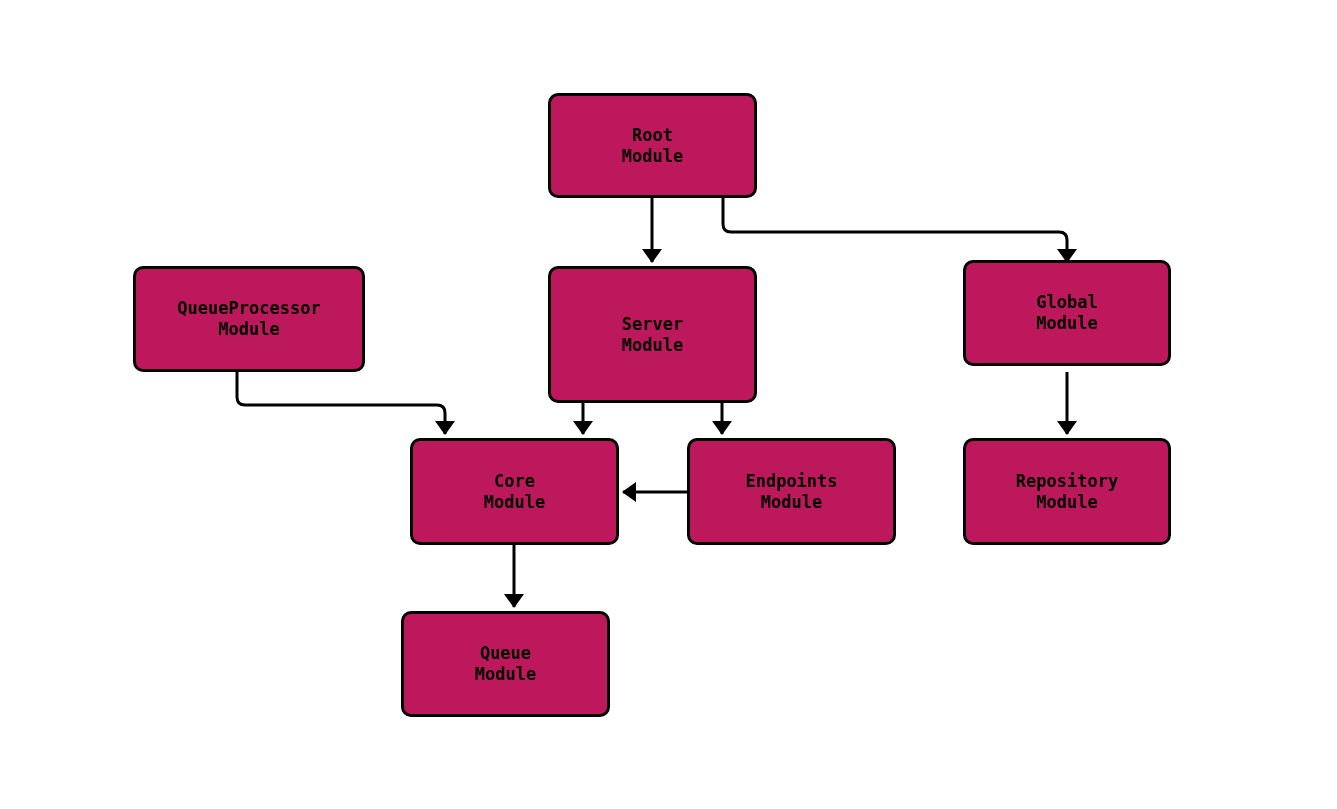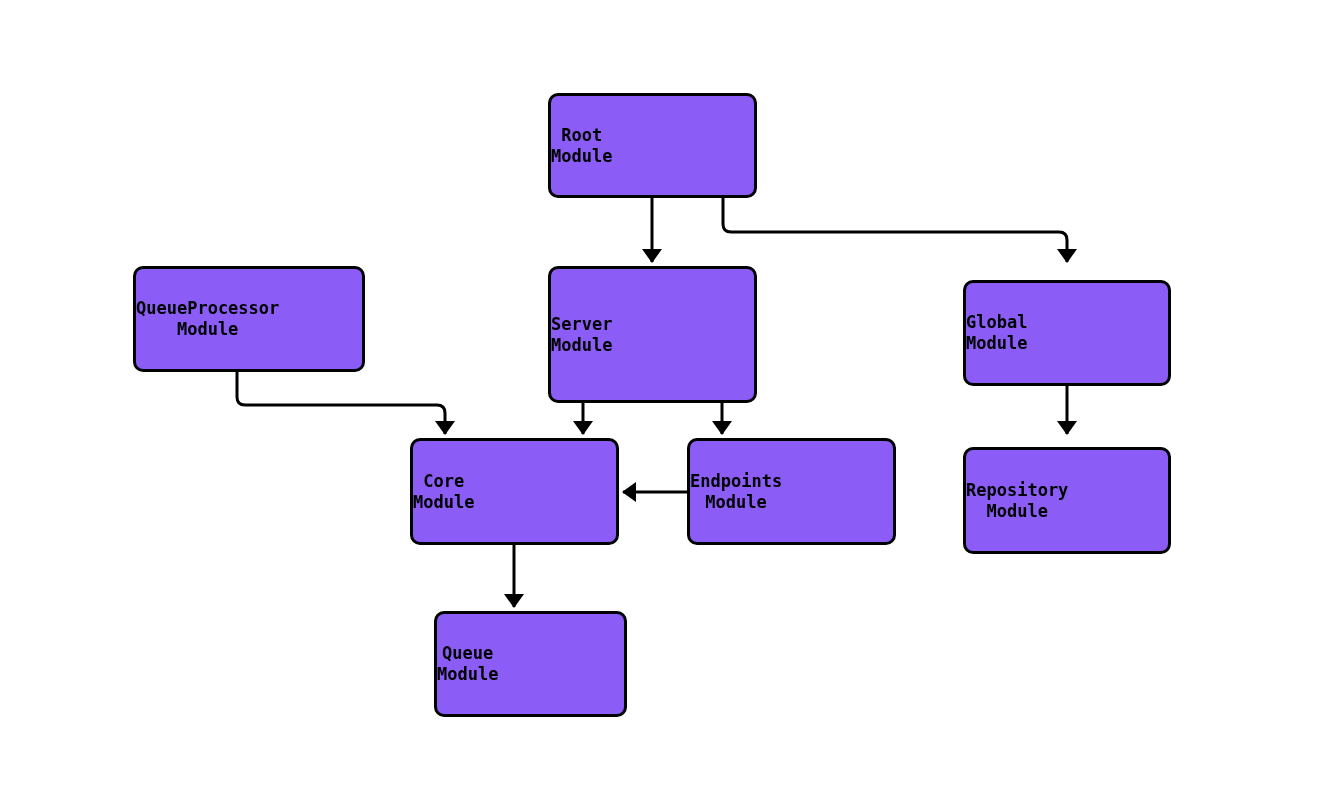--- a/index.html
+++ b/index.html
@@ -29,25 +29,26 @@
     stroke: #000000;
     stroke-width: 3;
   }
   #arrowhead-path {
     fill: #000000;
     stroke: none;
   }
   .node {
     position: absolute;
     box-sizing: border-box;
-    background: #8b5cf6;
+    background: #be185d;
     border: 3px solid #000000;
     border-radius: 10px;
     display: flex;
     align-items: center;
+    justify-content: center;
     text-align: center;
   }
   .node-label {
     font-weight: bold;
     font-size: 17px;
     line-height: 21px;
     color: #000000;
     white-space: pre-line;
   }
 </style>
@@ -78,34 +79,34 @@
 Module</div>
       </div>
       <div class="node" style="left: 133px; top: 266px; width: 232px; height: 106px;">
         <div class="node-label">QueueProcessor
 Module</div>
       </div>
       <div class="node" style="left: 548px; top: 266px; width: 209px; height: 137px;">
         <div class="node-label">Server
 Module</div>
       </div>
-      <div class="node" style="left: 963px; top: 280px; width: 208px; height: 106px;">
+      <div class="node" style="left: 963px; top: 260px; width: 208px; height: 106px;">
         <div class="node-label">Global
 Module</div>
       </div>
       <div class="node" style="left: 410px; top: 438px; width: 209px; height: 107px;">
         <div class="node-label">Core
 Module</div>
       </div>
       <div class="node" style="left: 687px; top: 438px; width: 209px; height: 107px;">
         <div class="node-label">Endpoints
 Module</div>
       </div>
-      <div class="node" style="left: 963px; top: 447px; width: 208px; height: 107px;">
+      <div class="node" style="left: 963px; top: 438px; width: 208px; height: 107px;">
         <div class="node-label">Repository
 Module</div>
       </div>
-      <div class="node" style="left: 434px; top: 611px; width: 193px; height: 106px;">
+      <div class="node" style="left: 401px; top: 611px; width: 209px; height: 106px;">
         <div class="node-label">Queue
 Module</div>
       </div>
     </div>
 </div>
 
 </body></html>

